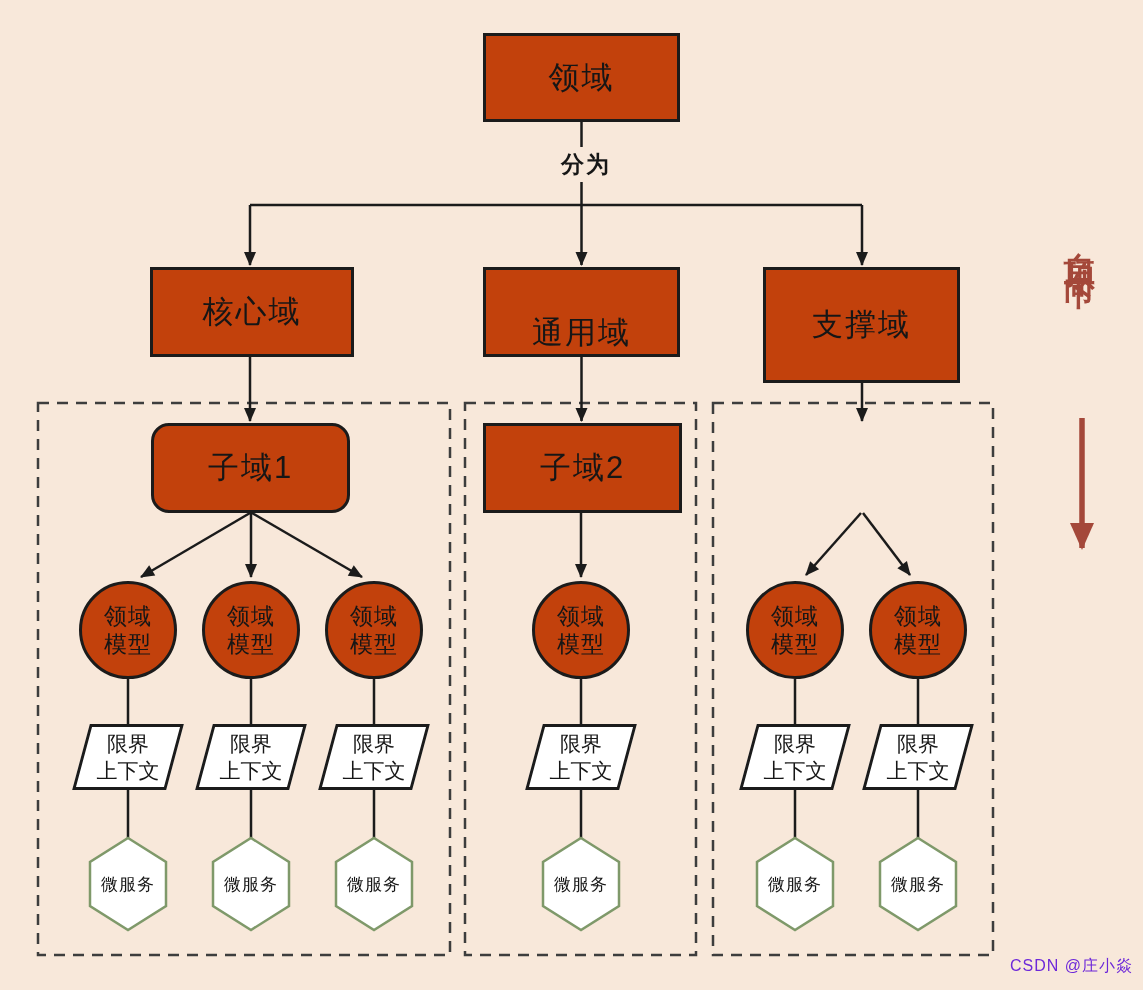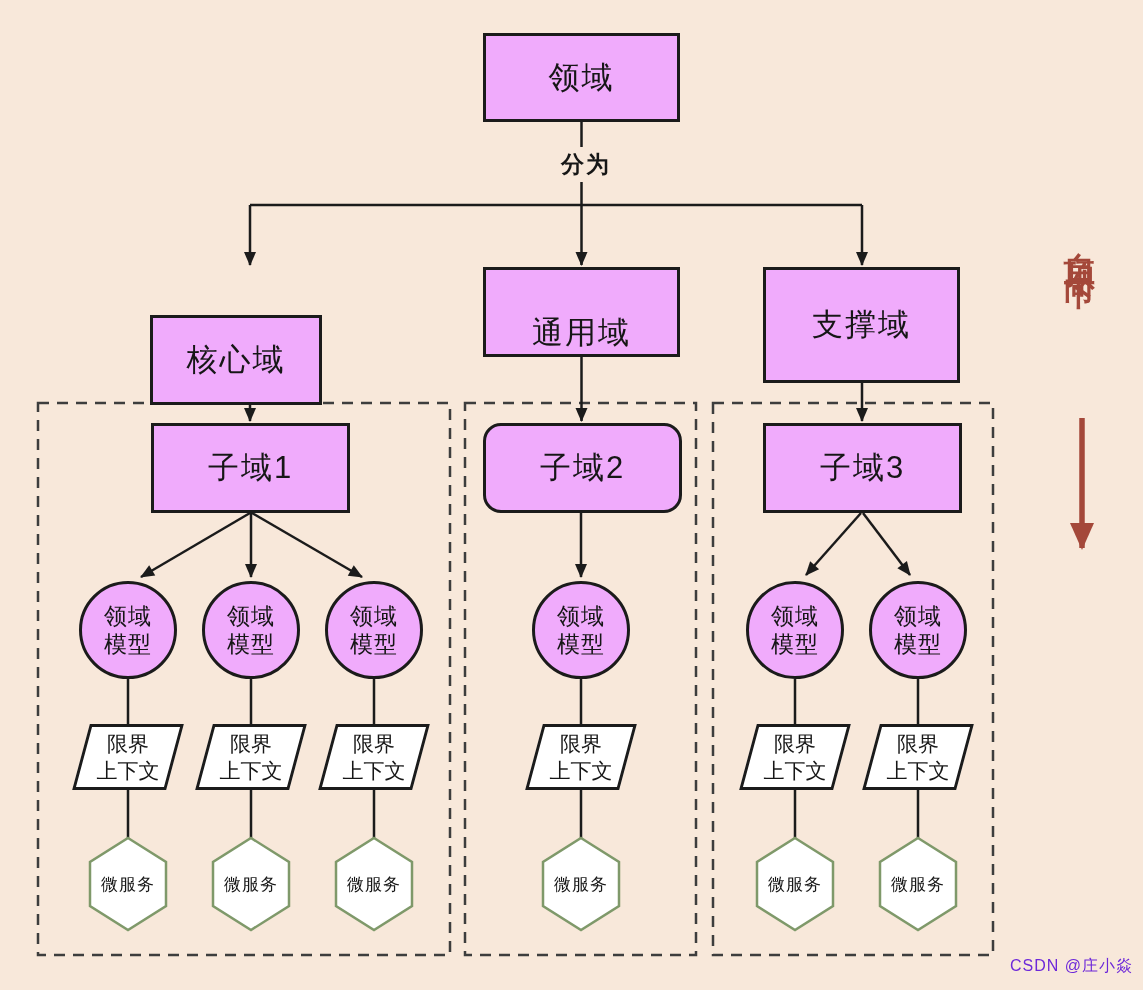--- a/index.html
+++ b/index.html
@@ -5,21 +5,21 @@
   html,body{margin:0;padding:0;}
   body{
     width:1143px;height:990px;
     background:#f8e8da;
     font-family:"Liberation Sans","DejaVu Sans",sans-serif;
     position:relative;overflow:hidden;
   }
   .canvas{position:absolute;inset:0;width:1143px;height:990px;}
   .wires{position:absolute;left:0;top:0;z-index:1;}
   .node{position:absolute;z-index:2;display:flex;align-items:center;justify-content:center;
-        box-sizing:border-box;background:#f0abfc;color:#161616;}
+        box-sizing:border-box;background:#c2410c;color:#161616;}
   .rect-node{border:3px solid #1b1b1b;font-size:31px;letter-spacing:2px;}
   .circle-node{border:3px solid #1b1b1b;border-radius:50%;width:98px;height:98px;
         flex-direction:column;font-size:23px;line-height:1.22;letter-spacing:1px;text-align:center;}
   .para-node{width:116px;height:66px;background:transparent;}
   .para-bg{position:absolute;left:11px;right:11px;top:0;bottom:0;background:#ffffff;
         border:3px solid #1b1b1b;transform:skewX(-15deg);box-sizing:border-box;}
   .para-label{position:relative;z-index:2;font-size:21px;line-height:1.3;text-align:center;
         display:flex;flex-direction:column;}
   .hex-node{width:84px;height:96px;background:transparent;}
   .hex-node svg{position:absolute;left:0;top:0;}
@@ -86,39 +86,36 @@
 
     <line x1="1082" y1="418" x2="1082" y2="548" stroke-width="5.5" fill="none" marker-end="url(#red-arrow)" stroke="#a4483a"></line>
   </svg>
 
   <div class="node rect-node" style="left:483px;top:33px;width:197px;height:89px;">
     <span>领域</span>
   </div>
 
   <div class="edge-label" style="left:552px;top:147px;width:60px;">分为</div>
 
-  <div class="node rect-node" style="left:150px;top:267px;width:172px;height:90px;margin-top:48px;">
+  <div class="node rect-node" style="left:150px;top:267px;width:204px;height:90px;">
     <span>核心域</span>
   </div>
   <div class="node rect-node" style="left:483px;top:267px;width:197px;height:90px;align-items:flex-end;">
     <span>通用域</span>
   </div>
   <div class="node rect-node" style="left:763px;top:267px;width:197px;height:116px;">
     <span>支撑域</span>
   </div>
 
-  <div class="node rect-node" style="left:151px;top:423px;width:199px;height:90px;">
+  <div class="node rect-node" style="left:151px;top:423px;width:199px;height:90px;border-radius:18px;">
     <span>子域1</span>
   </div>
-  <div class="node rect-node" style="left:483px;top:423px;width:199px;height:90px;border-radius:18px;">
+  <div class="node rect-node" style="left:483px;top:423px;width:199px;height:90px;">
     <span>子域2</span>
   </div>
-  <div class="node rect-node" style="left:763px;top:423px;width:199px;height:90px;">
-    <span>子域3</span>
-  </div>
 
   <div class="node circle-node" style="left:79px;top:581px;">
     <span>领域</span>
     <span>模型</span>
   </div>
   <div class="node circle-node" style="left:202px;top:581px;">
     <span>领域</span>
     <span>模型</span>
   </div>
   <div class="node circle-node" style="left:325px;top:581px;">

